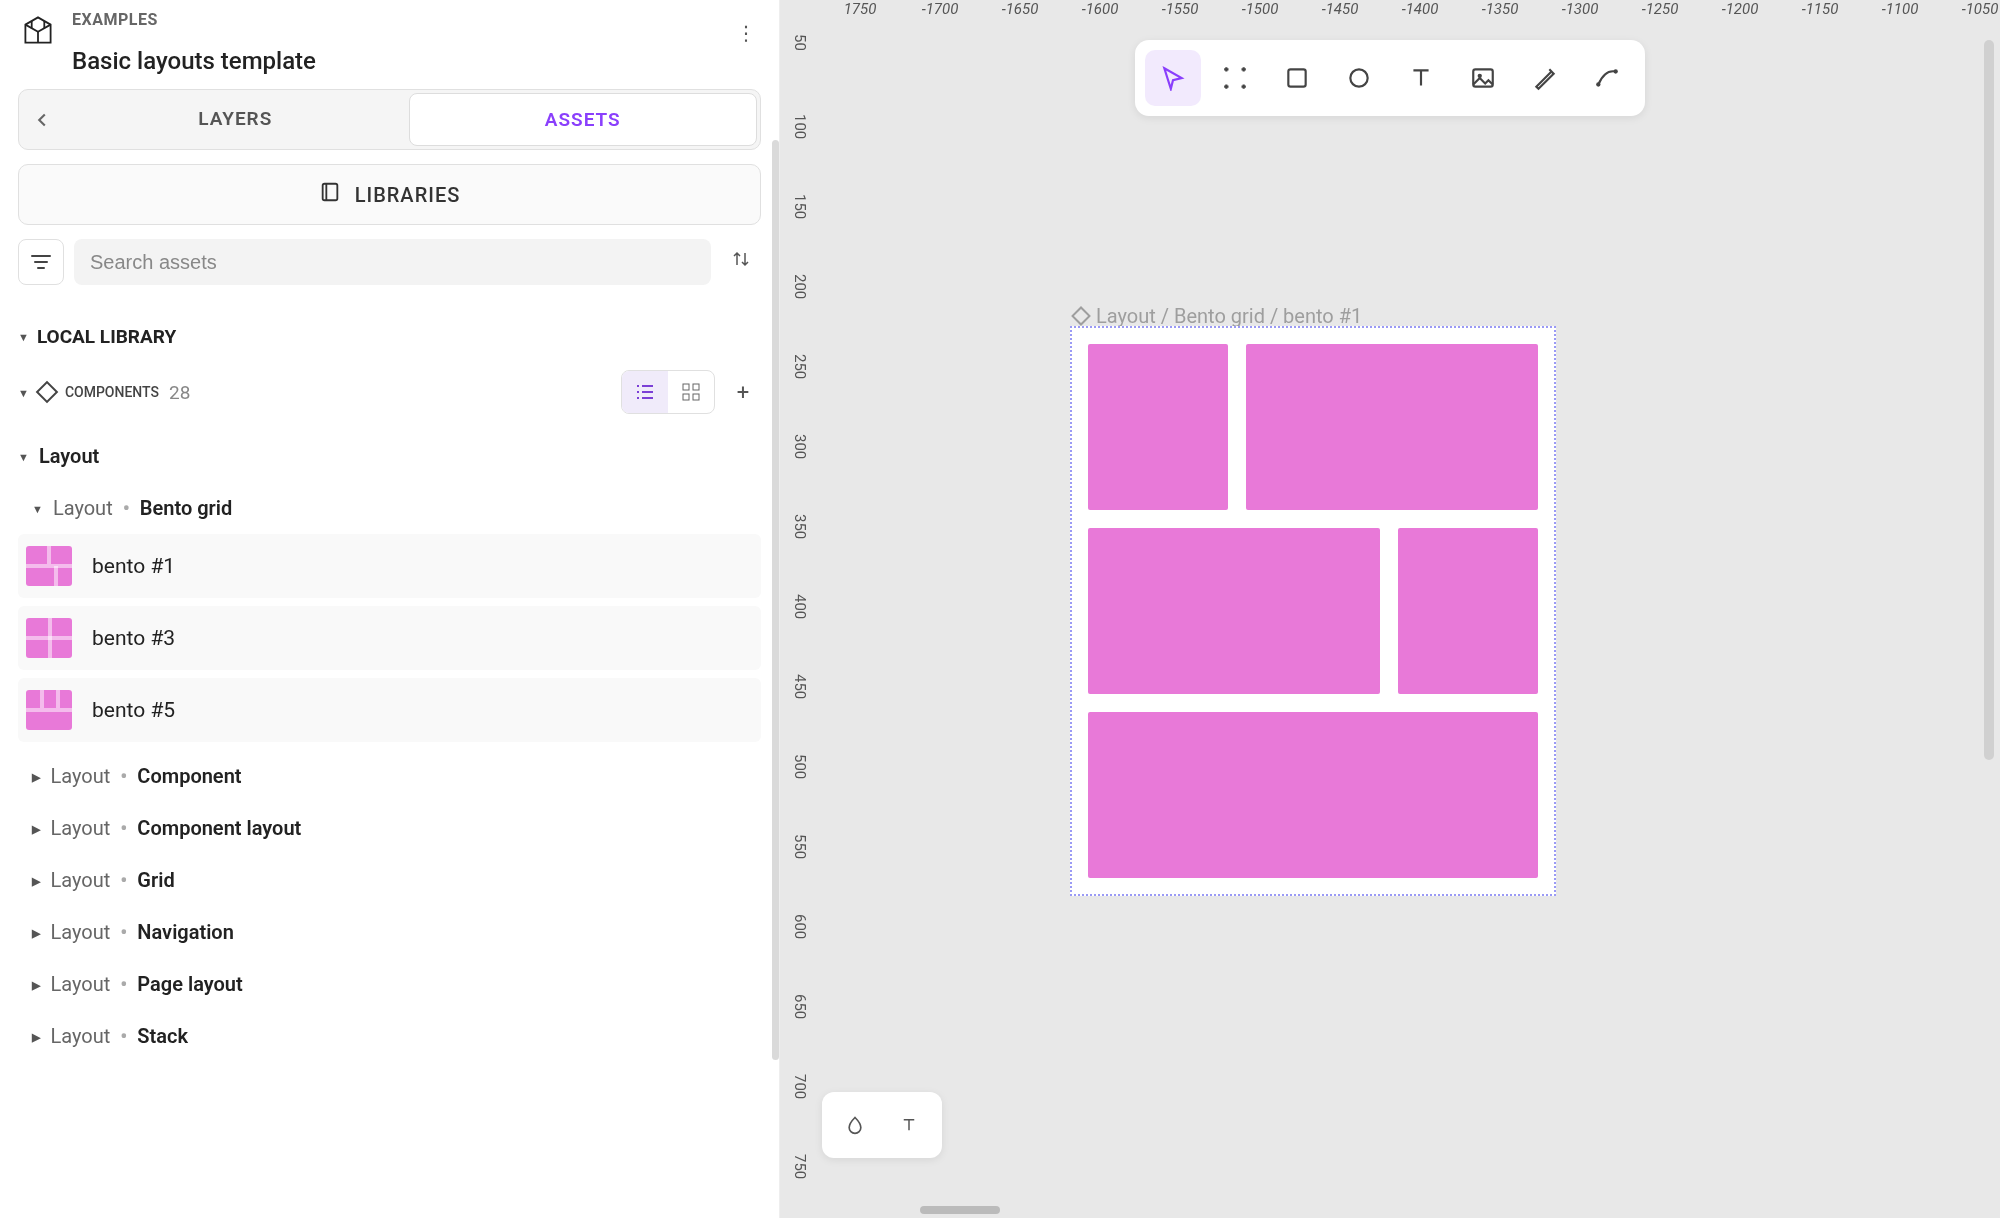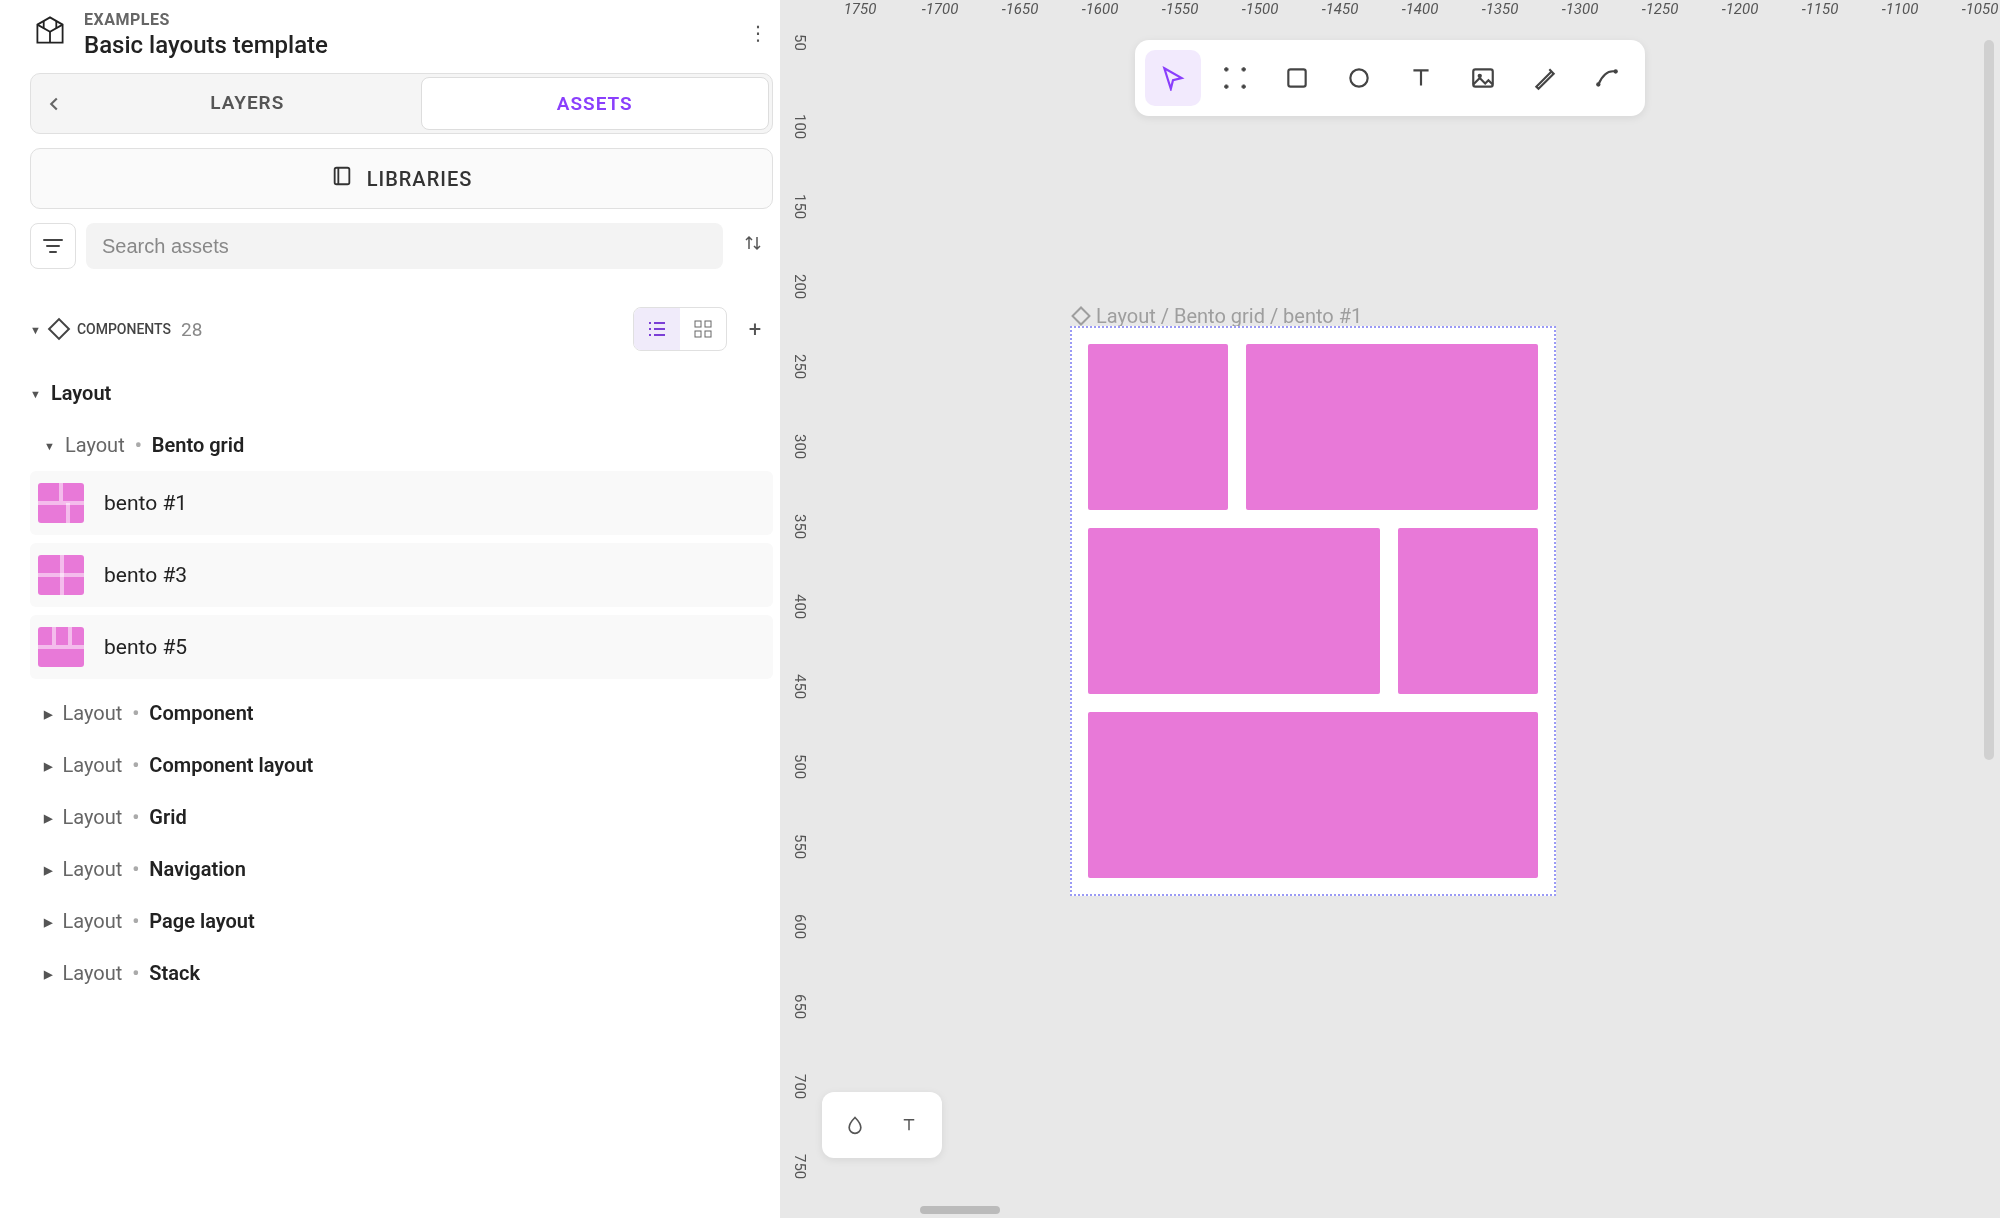--- a/index.html
+++ b/index.html
@@ -6,21 +6,21 @@
   body {
     font-family: -apple-system, BlinkMacSystemFont, "Segoe UI", Roboto, sans-serif;
     background: #ffffff;
     overflow: hidden;
     width: 2000px;
     height: 1218px;
     position: relative;
   }
   .sidebar {
     position: absolute;
-    left: 12px;
+    left: 0;
     top: 0;
     width: 780px;
     height: 100%;
     background: #ffffff;
     border-right: 1px solid #eee;
     padding: 10px 18px 0 18px;
     overflow-y: auto;
   }
   .header-row {
     display: flex;
@@ -28,21 +28,21 @@
     margin-bottom: 14px;
   }
   .logo {
     width: 40px; height: 40px;
     margin-right: 14px;
     display: flex; align-items: center; justify-content: center;
   }
   .logo svg { width: 36px; height: 36px; }
   .header-text { flex: 1; }
   .examples-label { font-size: 16px; font-weight: 700; color: #666; letter-spacing: 0.5px; }
-  .title { font-size: 24px; font-weight: 500; color: #222; margin-top: 2px; }
+  .title { font-size: 24px; font-weight: 500; color: #222; margin-top: 18px; }
   .dots-menu {
     width: 30px; height: 30px;
     display: flex; align-items: center; justify-content: center;
     cursor: pointer; color: #555; font-size: 20px;
     margin-top: 8px;
   }
 
   .tab-switch {
     display: flex;
     border: 1px solid #e0e0e0;
@@ -385,20 +385,24 @@
         </svg>
     </div>
     <input class="search-input" placeholder="Search assets" style="">
     <div class="sort-btn">
       <svg width="20" height="20" viewBox="0 0 20 20">
           <path d="M6 4 L6 16 M3 7 L6 4 L9 7 M14 16 L14 4 M11 13 L14 16 L17 13" stroke="#555" stroke-width="1.5" fill="none"></path>
         </svg>
     </div>
   </div>
 
+  <div class="section-header">
+    <span class="chevron down"></span>
+    <span>LOCAL LIBRARY</span>
+  </div>
 
   <div class="components-row">
     <span class="chevron down"></span>
     <span class="diamond-icon"></span>
     <span class="label">COMPONENTS</span>
     <span class="count">28</span>
     <span class="spacer"></span>
     <div class="view-toggle">
       <div class="opt active">
         <svg width="20" height="16" viewBox="0 0 20 16">

